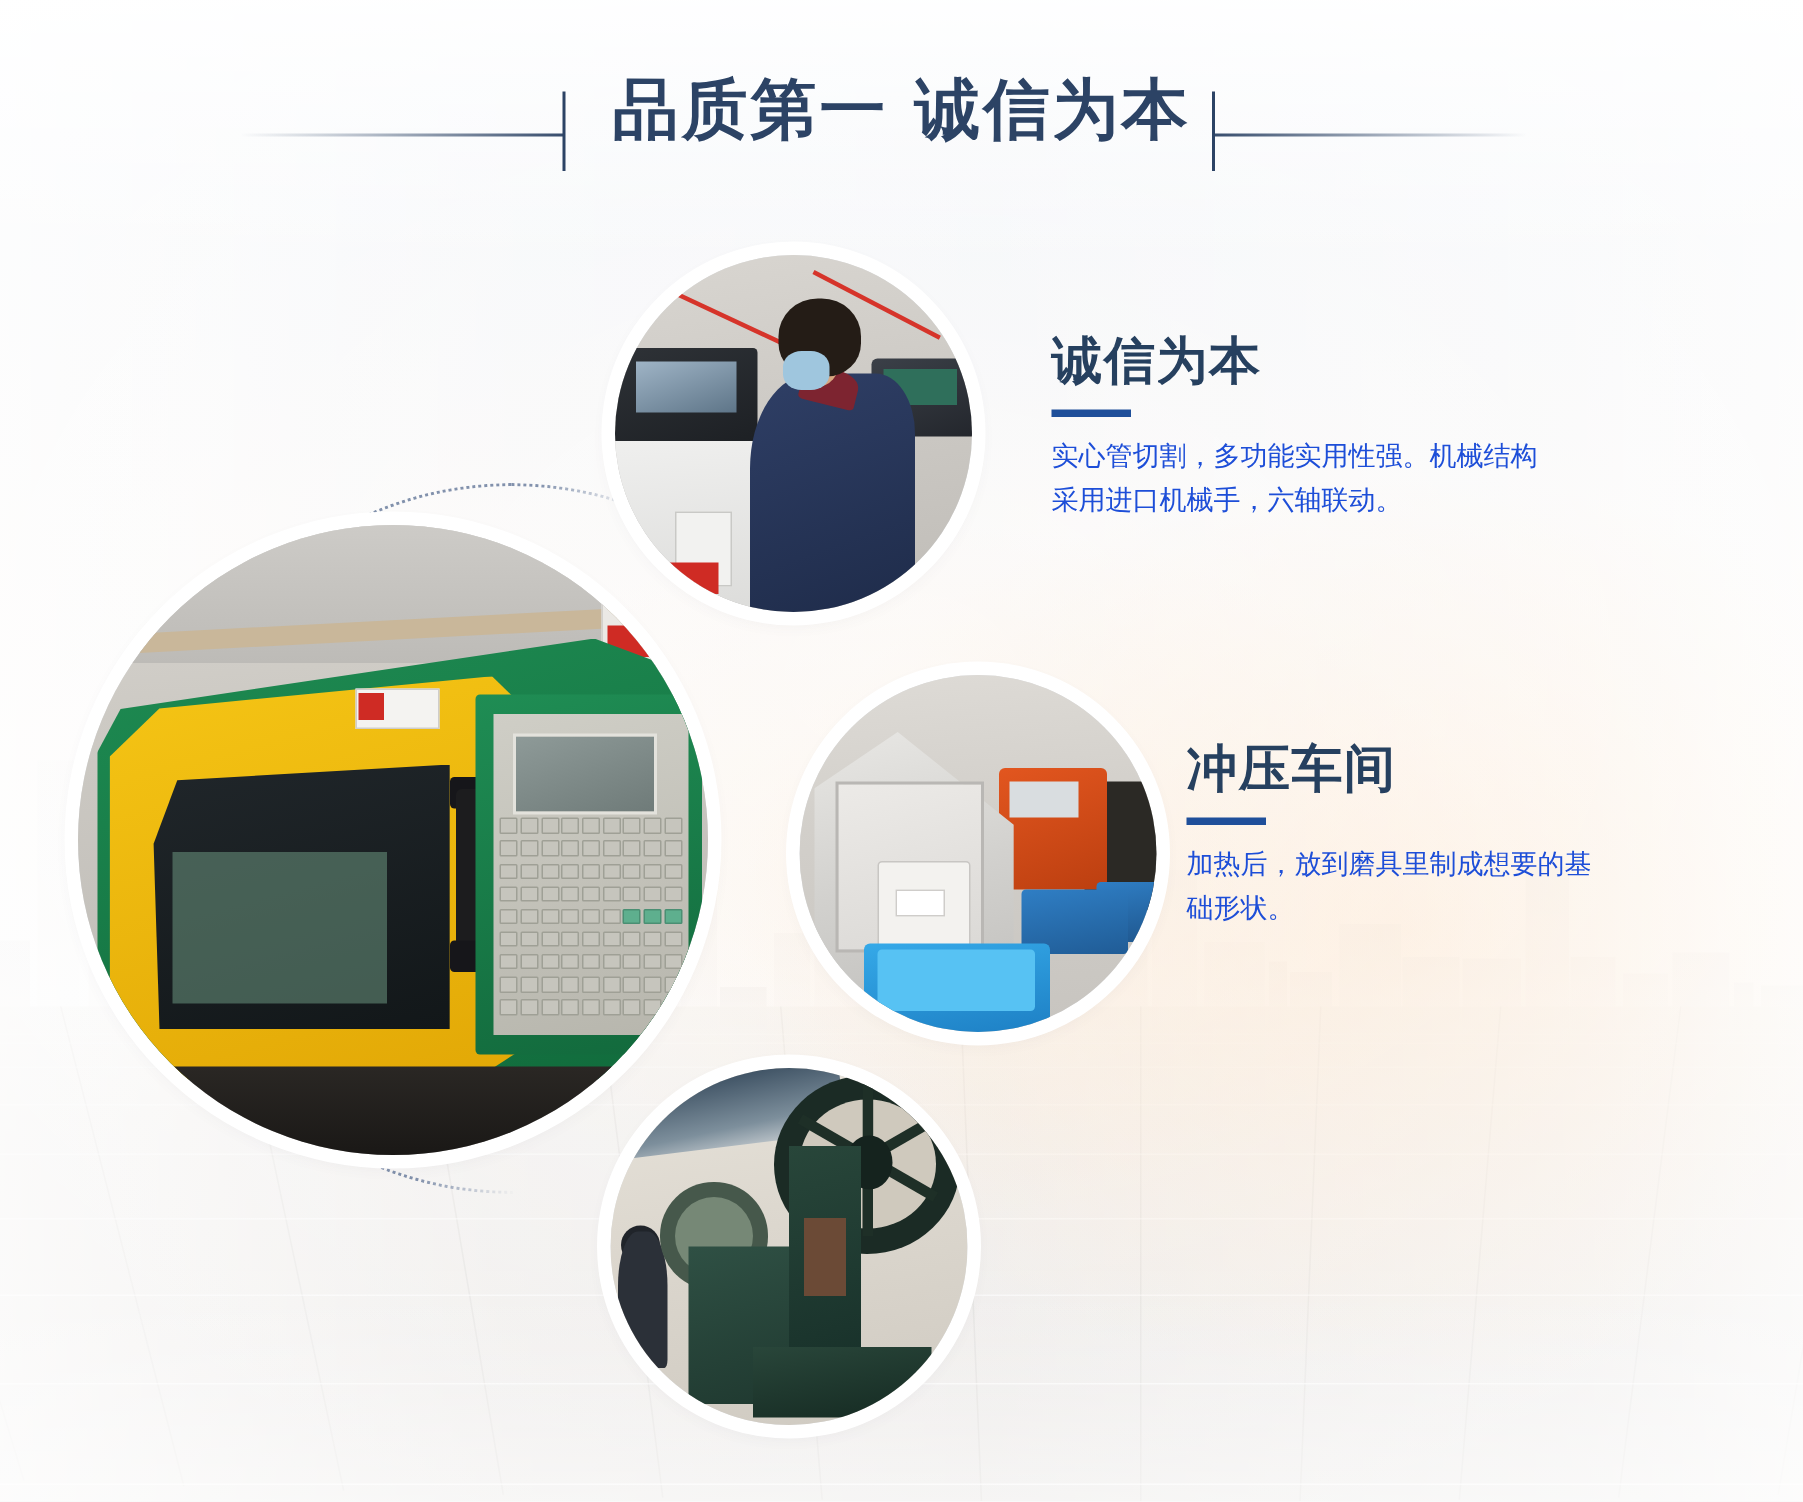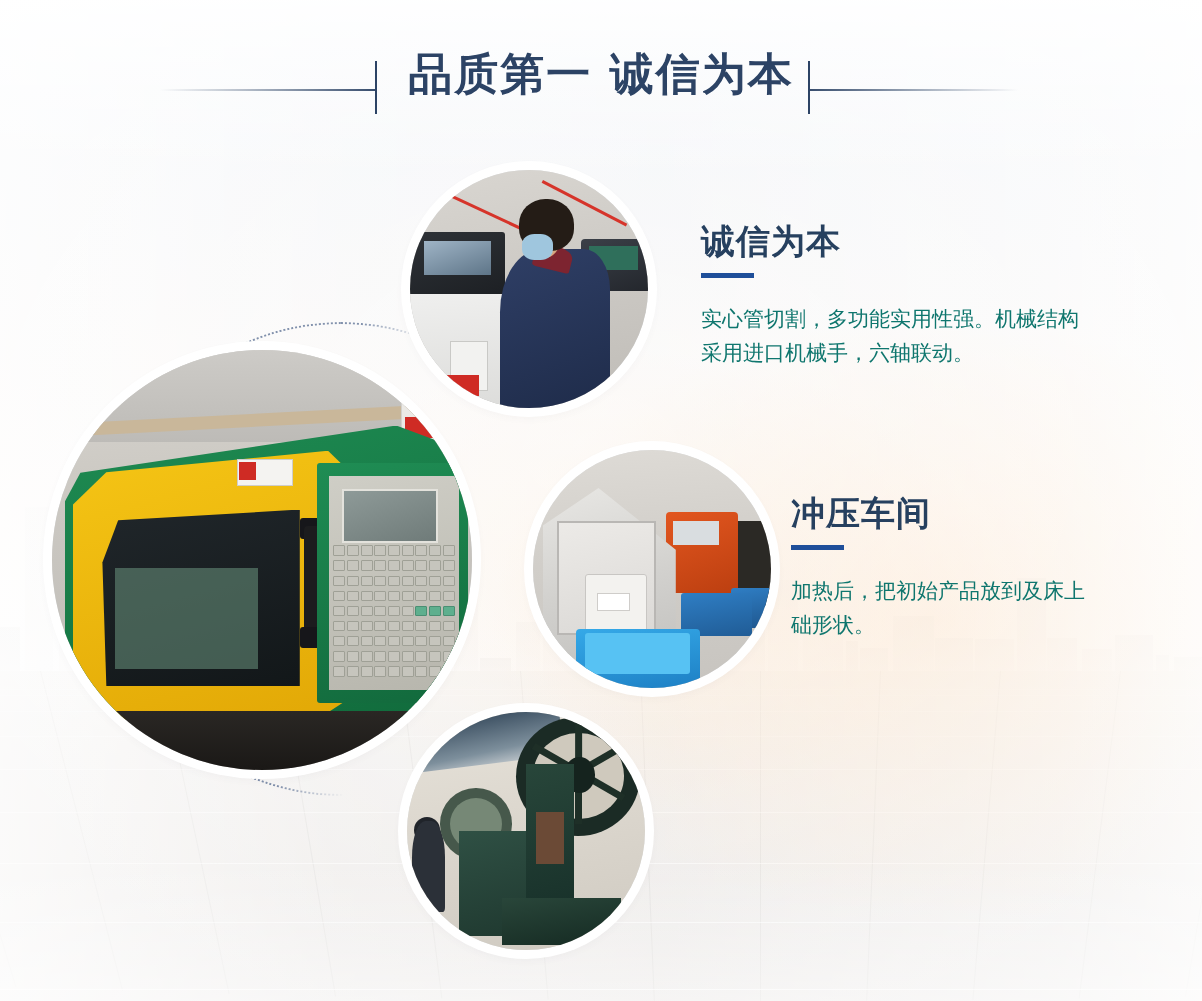--- a/index.html
+++ b/index.html
@@ -103,21 +103,21 @@
 
   
   .sec{position:absolute;}
   .sec h2{
     margin:0;font-size:34px;font-weight:bold;color:#26405f;
     letter-spacing:1px;line-height:1.12;
     font-family:"DejaVu Sans","Liberation Sans",sans-serif;
   }
   .sec .rule{margin-top:13px;width:53px;height:5px;background:#1f4f9a;}
   .sec p{
-    margin:24px 0 0 0;font-size:21px;line-height:1.62;color:#0f766e;
+    margin:12px 0 0 0;font-size:18px;line-height:1.62;color:#1d4ed8;
     max-width:420px;white-space:pre-line;
     font-family:"DejaVu Sans","Liberation Sans",sans-serif;
   }
 
   
   .p-abs{position:absolute;}
 
   
   .cut-wall{inset:0;background:linear-gradient(170deg,#d9d6d1 0%,#cdcac5 45%,#bfbcb7 100%);}
   .cut-red{background:#d6342a;transform-origin:0 0;height:3px;}
@@ -453,18 +453,18 @@
   <div class="sec" style="left:701px;top:222px;">
     <h2>诚信为本</h2>
     <div class="rule"></div>
     <p>实心管切割，多功能实用性强。机械结构
 采用进口机械手，六轴联动。</p>
   </div>
 
   <div class="sec" style="left:791px;top:494px;">
     <h2>冲压车间</h2>
     <div class="rule"></div>
-    <p>加热后，把初始产品放到及床上
+    <p>加热后，放到磨具里制成想要的基
 础形状。</p>
   </div>
 
 
 </div>
 
 </body></html>

